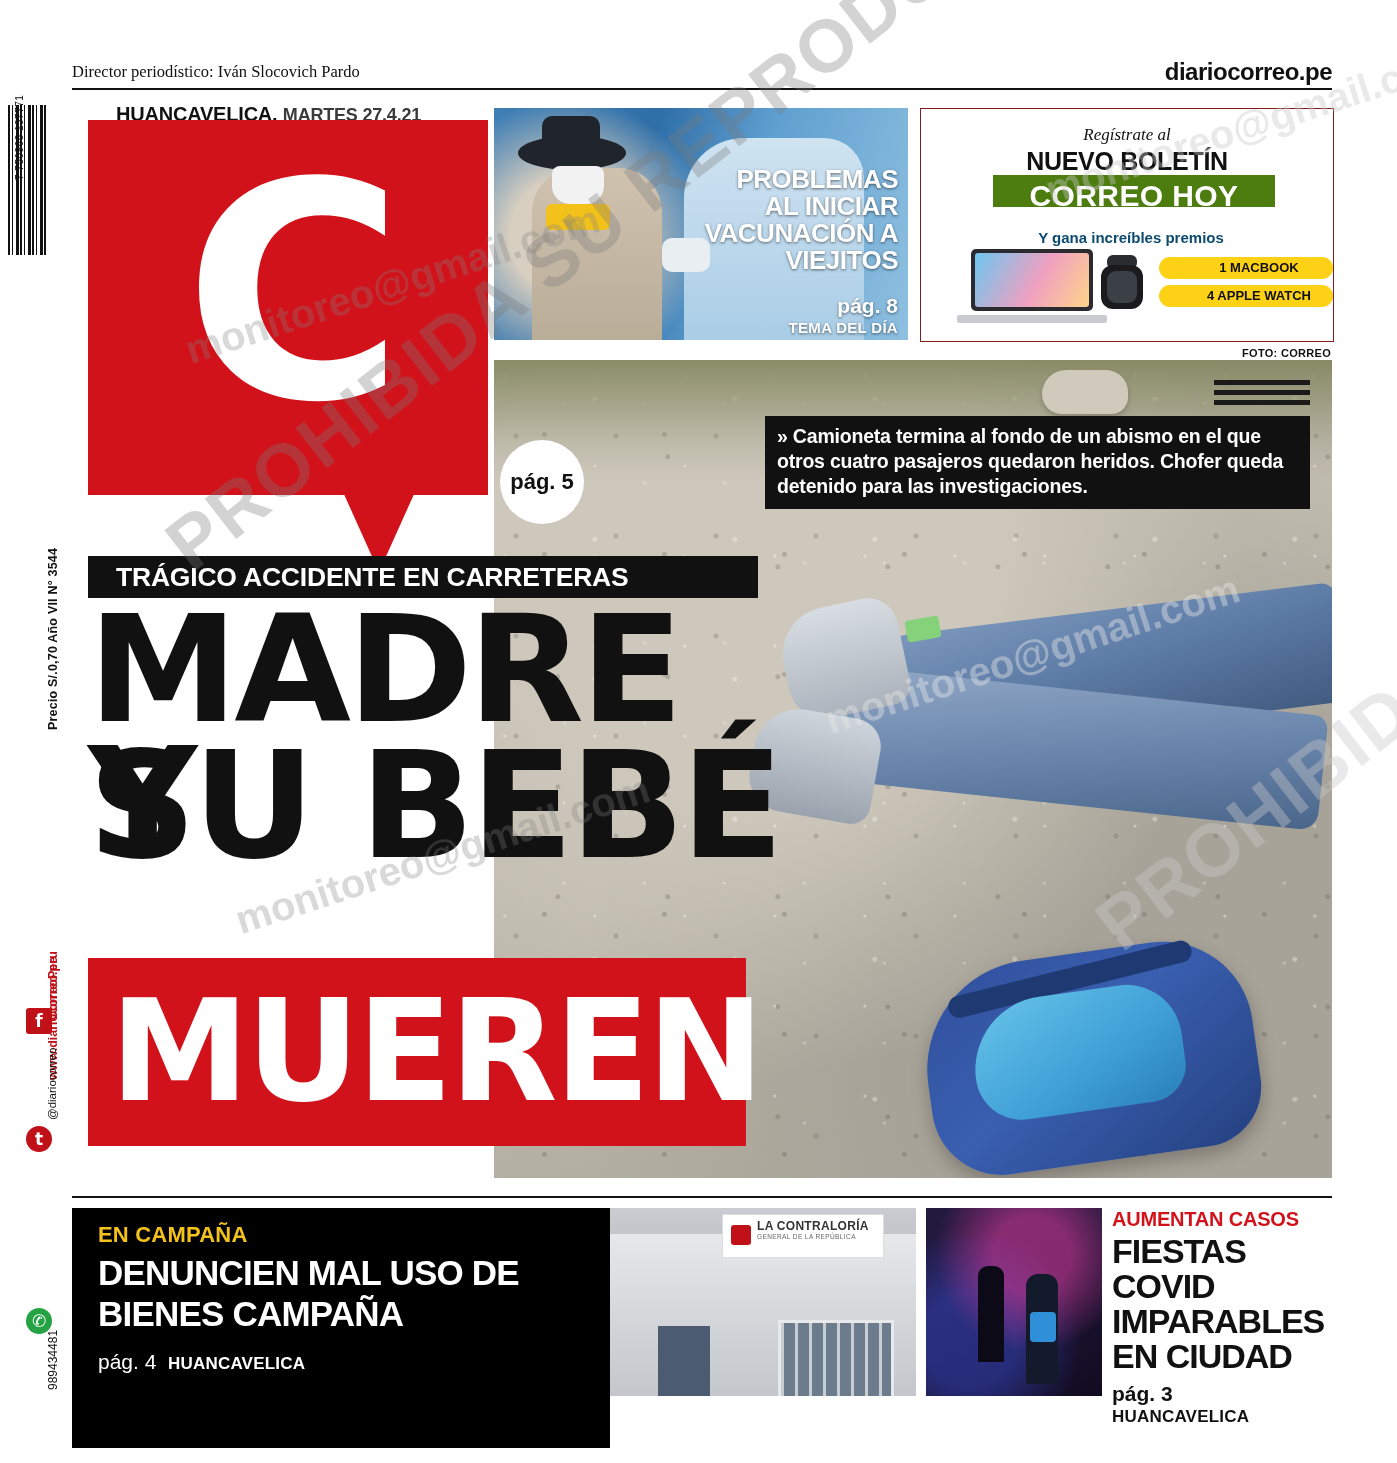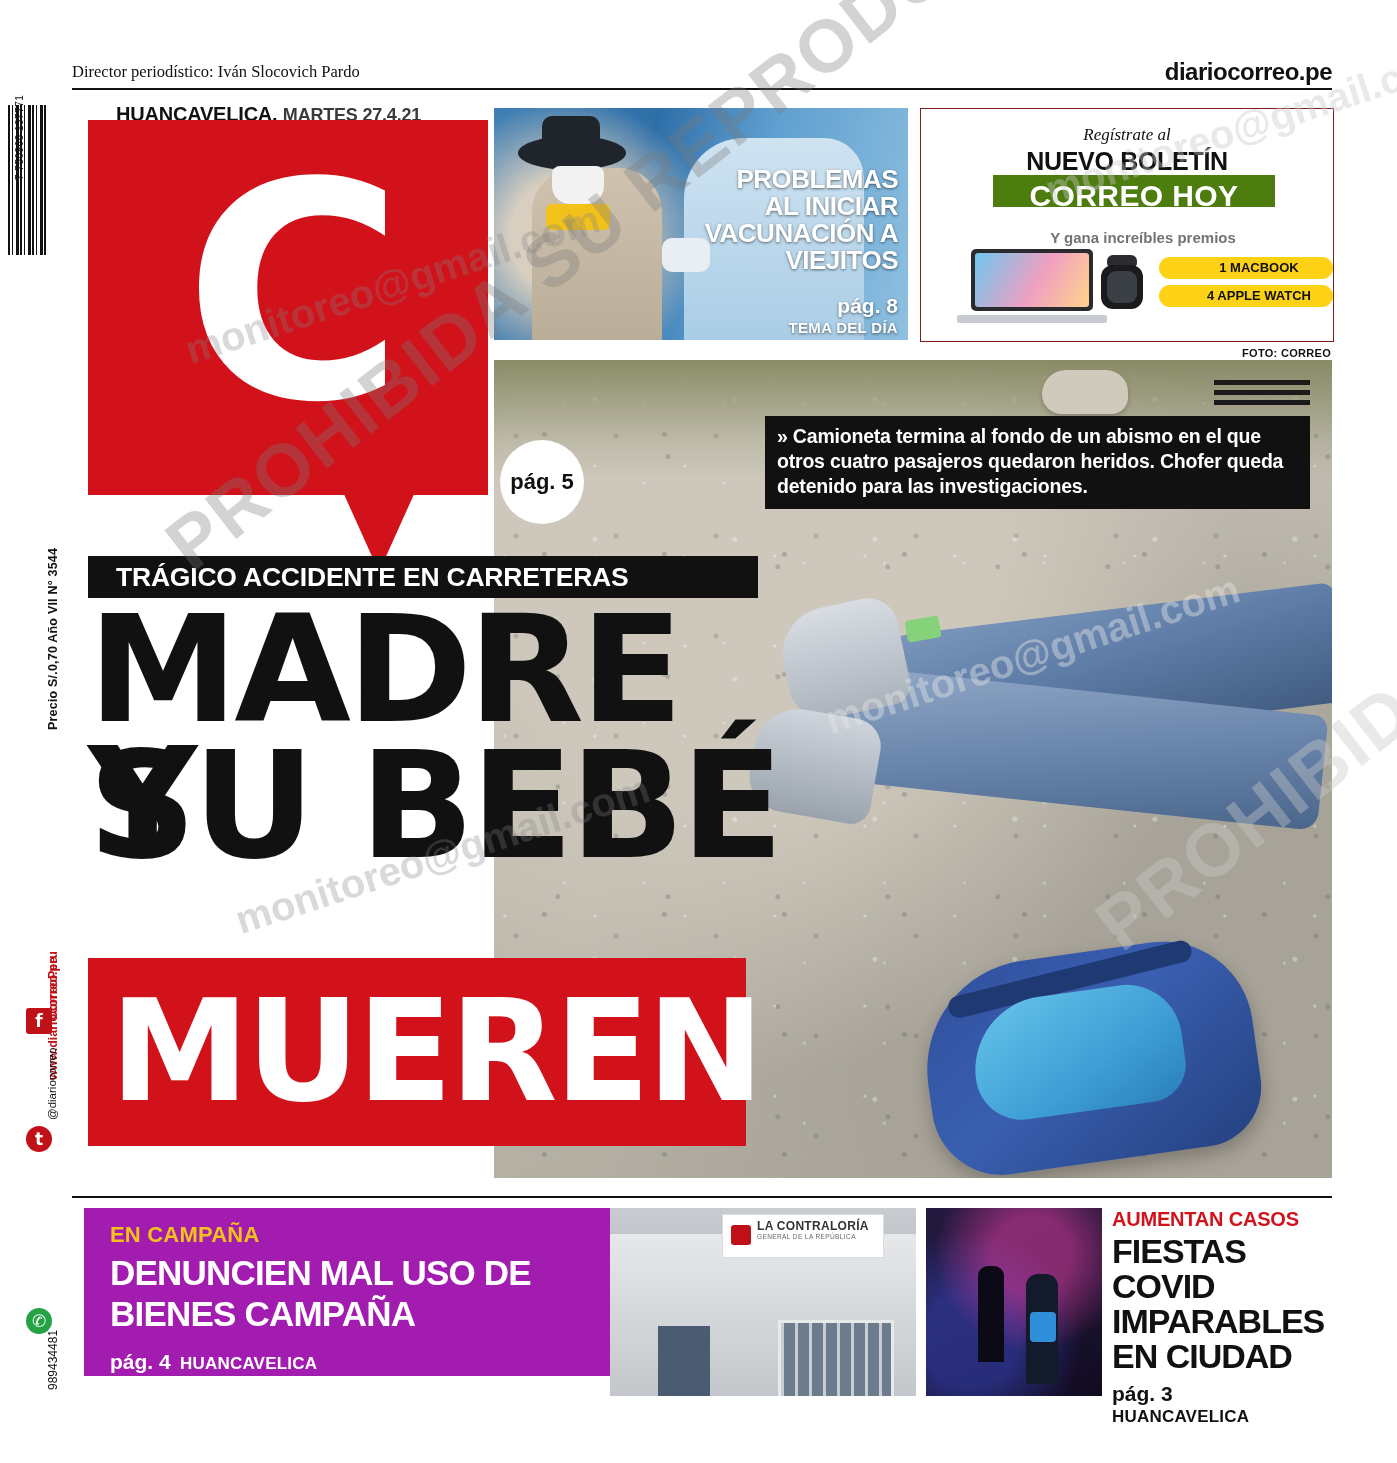--- a/index.html
+++ b/index.html
@@ -308,26 +308,26 @@
     display: block;
     text-align: center;
     color: #fff;
     font-size: 30px;
     font-weight: bold;
     line-height: 42px;
     letter-spacing: 0.4px;
   }
   .ad-gana {
     position: absolute;
-    left: 16px; top: 120px;
+    left: 4px; top: 120px;
     width: 412px;
     text-align: center;
     font-size: 15px;
     font-weight: bold;
-    color: #737373;
+    color: #0c4a6e;
   }
   .ad-pill {
     position: absolute;
     left: 238px;
     width: 148px; height: 22px;
     background: #fcd116;
     border-radius: 11px;
     color: #111;
     font-size: 13px;
     font-weight: bold;
@@ -596,23 +596,23 @@
   .bottom-sep {
     position: absolute;
     left: 72px; top: 1196px;
     width: 1260px; height: 2px;
     background: #111;
   }
 
   
   .bl-box {
     position: absolute;
-    left: 84px; top: 1208px;
-    width: 538px; height: 168px;
-    background: #a21caf;
+    left: 72px; top: 1208px;
+    width: 538px; height: 240px;
+    background: #000000;
   }
   .bl-campana {
     position: absolute;
     left: 26px; top: 14px;
     font-size: 22px;
     font-weight: bold;
     color: #f3c21a;
     letter-spacing: 0.2px;
   }
   .bl-title {
@@ -622,21 +622,21 @@
     font-size: 35px;
     font-weight: bold;
     color: #ffffff;
     line-height: 41px;
     letter-spacing: -0.8px;
   }
   .bl-pag {
     position: absolute;
     left: 26px; top: 142px;
     font-size: 21px;
-    font-weight: bold;
+    font-weight: normal;
     color: #ffffff;
   }
   .bl-city {
     position: absolute;
     left: 96px; top: 146px;
     font-size: 17px;
     font-weight: bold;
     color: #ffffff;
     letter-spacing: 0.2px;
   }

